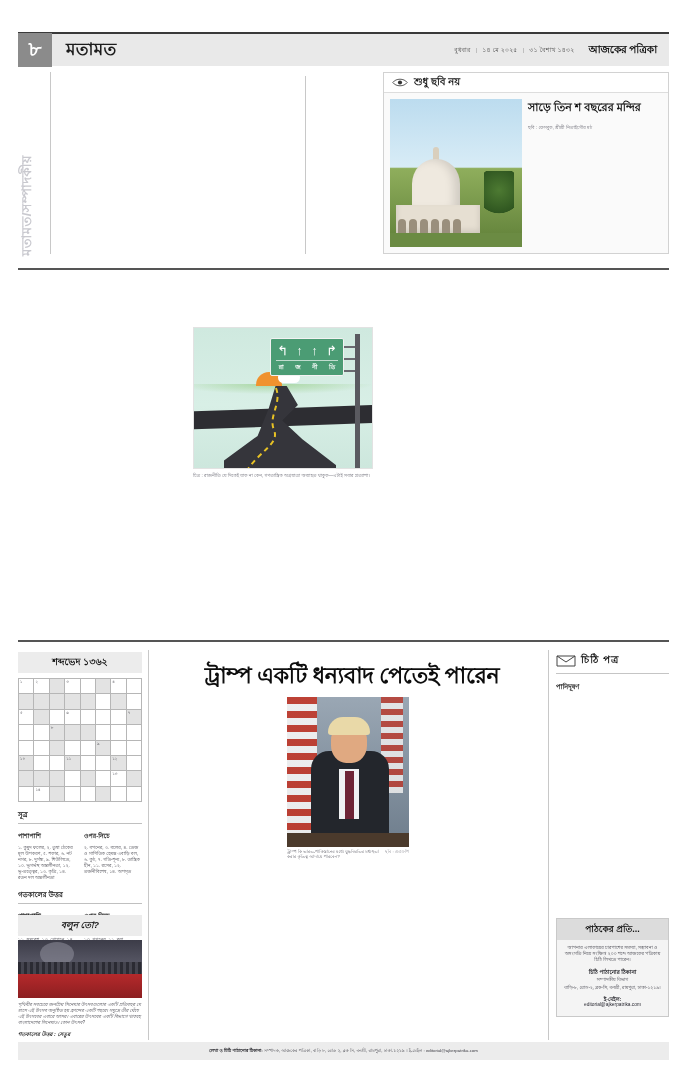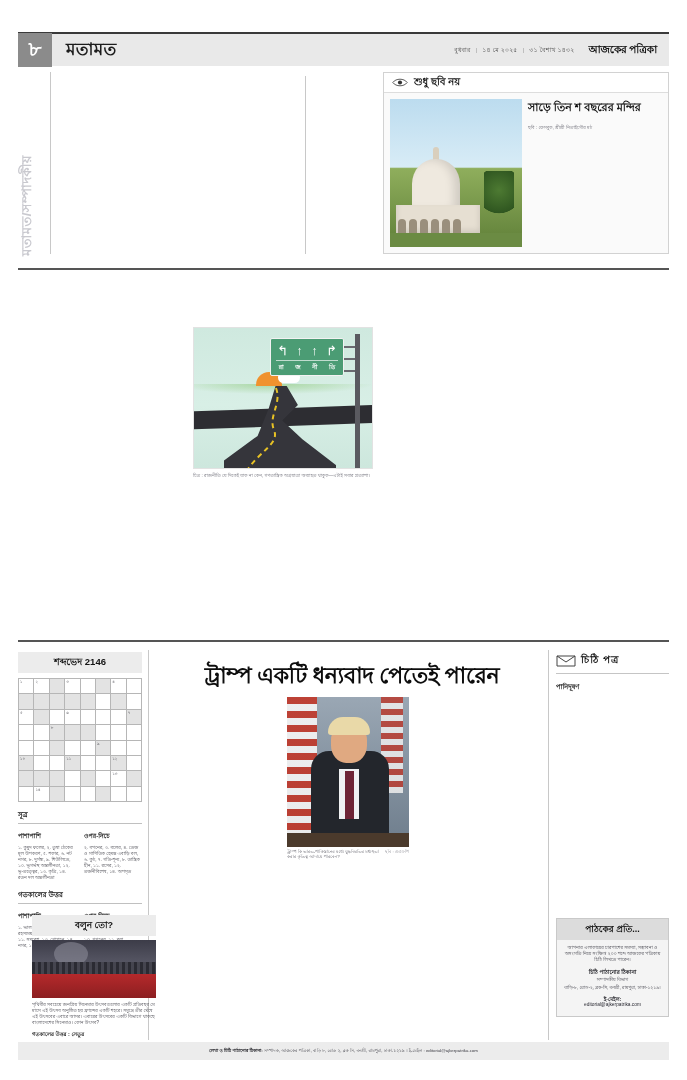--- a/index.html
+++ b/index.html
@@ -207,21 +207,21 @@
   }
   .xw-cell.shaded { background: #e3e3e3; }
   .xw-cell b { position: absolute; left: 1px; top: 0px; font-size: 4px; color: #3c3c44; font-weight: normal; }
   .xw-clues { display: flex; gap: 8px; margin-top: 7px; }
   .xw-col { flex: 1; }
   .xw-sub { font-size: 6.2px; font-weight: bold; color: #1a1a1a; margin-bottom: 3px; }
   .xw-section-label { font-size: 7px; font-weight: bold; color: #1a1a1a; border-bottom: 1px solid #c0c0c0; padding-bottom: 2px; margin-bottom: 4px; }
   .xw-list { font-size: 4.6px; line-height: 6px; color: #4a4a52; }
 
   
-  .bt-panel { position: absolute; left: 32px; top: 915px; width: 124px; }
+  .bt-panel { position: absolute; left: 18px; top: 915px; width: 124px; font-style: italic; }
   .bt-title {
     text-align: center; font-size: 9px; font-weight: bold; color: #141414;
     background: #ececec; padding: 3px 0; margin-bottom: 4px;
   }
   .bt-photo { width: 124px; height: 58px; position: relative; overflow: hidden; background: #1b1b22; }
   .bt-sky { position: absolute; left: 0; top: 0; width: 100%; height: 28px; background: linear-gradient(#3c3c48, #5c5c6a); }
   .bt-face { position: absolute; left: 22px; top: 2px; width: 34px; height: 24px; background: #8f8f9c; border-radius: 50%; opacity: .55; }
   .bt-carpet { position: absolute; left: 0; bottom: 0; width: 100%; height: 24px; background: linear-gradient(#b5292b, #8c1f21); }
   .bt-crowd { position: absolute; left: 0; bottom: 20px; width: 100%; height: 16px; background: repeating-linear-gradient(90deg, #2b2b33 0 3px, #45454f 3px 6px); }
   .bt-text { font-size: 4.6px; line-height: 6px; color: #4a4a52; margin-top: 4px; }
@@ -382,21 +382,21 @@
     </div>
   <div class="col" style="left:562px;top:327px;width:84px;">
       <span class="lines" id="f7"><span class="ln w100"></span><span class="ln w95"></span><span class="ln w100"></span><span class="ln w90"></span><span class="ln w95"></span><span class="ln w100"></span><span class="ln w85"></span><span class="ln w95"></span><span class="ln w100"></span><span class="ln w90"></span><span class="ln w60" style="margin-bottom: 4.5px;"></span><span class="ln w80"></span><span class="ln w95"></span><span class="ln w100"></span><span class="ln w70"></span><span class="ln w100"></span><span class="ln w100"></span><span class="ln w95"></span><span class="ln w100"></span><span class="ln w90"></span><span class="ln w95"></span><span class="ln w45" style="margin-bottom: 4.5px;"></span><span class="ln w85"></span><span class="ln w95"></span><span class="ln w100"></span><span class="ln w90"></span><span class="ln w100"></span><span class="ln w80"></span><span class="ln w95"></span><span class="ln w100"></span><span class="ln w70"></span><span class="ln w100"></span><span class="ln w60" style="margin-bottom: 4.5px;"></span><span class="ln w95"></span><span class="ln w100"></span><span class="ln w90"></span><span class="ln w95"></span><span class="ln w100"></span><span class="ln w85"></span><span class="ln w95"></span><span class="ln w100"></span><span class="ln w90"></span><span class="ln w100"></span><span class="ln w45" style="margin-bottom: 4.5px;"></span><span class="ln w95"></span><span class="ln w100"></span><span class="ln w70"></span><span class="ln w100"></span><span class="ln w100"></span><span class="ln w95"></span><span class="ln w100"></span><span class="ln w90"></span><span class="ln w95"></span><span class="ln w100"></span><span class="ln w60" style="margin-bottom: 4.5px;"></span><span class="ln w95"></span><span class="ln w100"></span><span class="ln w90"></span><span class="ln w100"></span><span class="ln w80"></span><span class="ln w95"></span><span class="ln w100"></span><span class="ln w70"></span><span class="ln w100"></span><span class="ln w100"></span><span class="ln w45" style="margin-bottom: 4.5px;"></span><span class="ln w100"></span><span class="ln w90"></span><span class="ln w95"></span><span class="ln w100"></span><span class="ln w85"></span><span class="ln w95"></span><span class="ln w100"></span><span class="ln w90"></span><span class="ln w100"></span><span class="ln w80"></span><span class="ln w60" style="margin-bottom: 4.5px;"></span><span class="ln w100"></span><span class="ln w70"></span><span class="ln w100"></span><span class="ln w100"></span><span class="ln w95"></span><span class="ln w100"></span><span class="ln w90"></span><span class="ln w95"></span><span class="ln w100"></span><span class="ln w85"></span><span class="ln w45" style="margin-bottom: 4.5px;"></span><span class="ln w100"></span><span class="ln w90"></span><span class="ln w100"></span><span class="ln w80"></span><span class="ln w95"></span><span class="ln w100"></span><span class="ln w70"></span><span class="ln w100"></span><span class="ln w100"></span><span class="ln w95"></span><span class="ln w60" style="margin-bottom: 4.5px;"></span><span class="ln w90"></span><span class="ln w95"></span><span class="ln w100"></span><span class="ln w85"></span><span class="ln w95"></span><span class="ln w100"></span><span class="ln w90"></span><span class="ln w100"></span><span class="ln w80"></span></span>
     </div>
 
   <div class="rule-h dark" style="left:18px;top:640px;width:651px;"></div>
   <div class="rule-v" style="left:148px;top:650px;height:390px;"></div>
   <div class="rule-v" style="left:548px;top:650px;height:390px;"></div>
 
   <div class="xw-panel">
-    <div class="xw-title">শব্দভেদ 2146</div>
+    <div class="xw-title">শব্দভেদ ১৩৬২</div>
     <div class="xw-grid" id="xwgrid">
         <div class="xw-cell">
           <b>১</b>
         </div>
         <div class="xw-cell">
           <b>২</b>
         </div>
         <div class="xw-cell shaded"></div>
         <div class="xw-cell">
           <b>৩</b>

